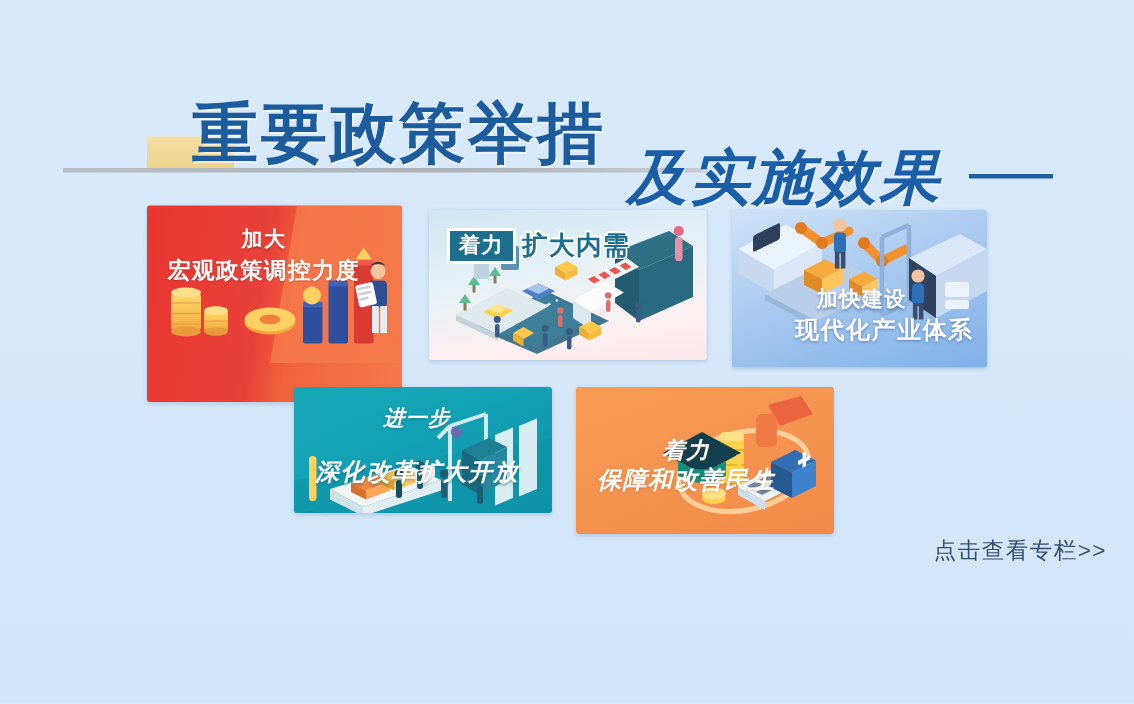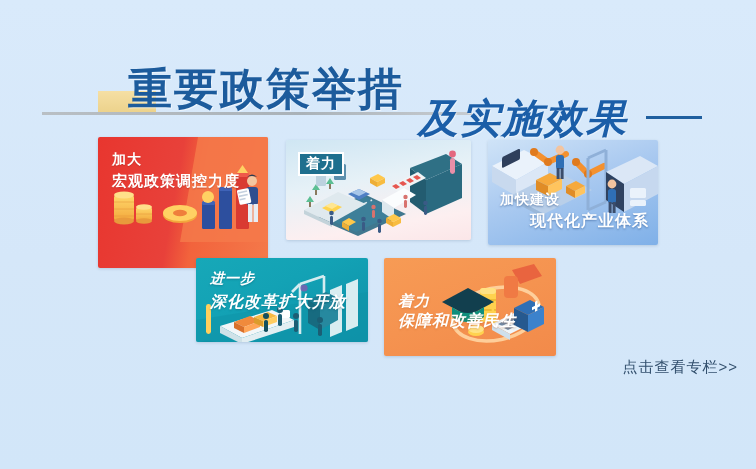--- a/index.html
+++ b/index.html
@@ -12,20 +12,21 @@
     overflow: hidden;
     background: #d7e9fa;
     font-family: "Liberation Sans", "DejaVu Sans", sans-serif;
   }
   .stage {
     position: relative;
     width: 756px;
     height: 469px;
     background: linear-gradient(180deg, #d9eafb 0%, #d5e7f9 55%, #d2e6f9 100%);
     overflow: hidden;
+    text-align: center;
   }
 
   
   .header {
     position: absolute;
     left: 0;
     top: 28px;
     width: 756px;
     height: 92px;
   }
@@ -156,21 +157,21 @@
   #card-reform {
     left: 196px; top: 128px; width: 172px; height: 84px;
     background: linear-gradient(155deg, #17a8b8 0%, #13a2b5 40%, #0e8fa8 100%);
   }
   #card-reform .card-label {
     left: 14px; top: 12px; color: #ffffff;
     font-style: italic; letter-spacing: 1px;
     text-shadow: 0 1px 2px rgba(10,80,100,0.4);
   }
   #card-reform .card-label .l1 { font-size: 14px; }
-  #card-reform .card-label .l2 { font-size: 16px; margin-top: 4px; }
+  #card-reform .card-label .l2 { font-size: 16px; margin-top: 18px; }
 
   
   #card-livelihood {
     left: 384px; top: 128px; width: 172px; height: 98px;
     background: linear-gradient(160deg, #f79b55 0%, #f59350 50%, #f28a4a 100%);
   }
   #card-livelihood .card-label {
     left: 14px; top: 34px; color: #ffffff;
     font-style: italic; letter-spacing: 1px;
     text-shadow: 0 1px 2px rgba(170,80,20,0.35);
@@ -344,20 +345,21 @@
           <rect x="86" y="70" width="3" height="8" rx="1.4"></rect>
             <circle cx="87.5" cy="67" r="2.2"></circle>
         </g>
 
         <rect x="164" y="18" width="5" height="16" rx="2.4" fill="#e98fa8"></rect>
         <circle cx="166.5" cy="14" r="3.4" fill="#e4677f"></circle>
       </svg>
       <div class="tag">
         <span>着力</span>
       </div>
+      <div class="big">扩大内需</div>
     </div>
 
     <div class="card" id="card-industry">
       <svg class="art" viewBox="0 0 170 105" preserveAspectRatio="none">
 
         <polygon points="4,26 36,10 60,22 28,40" fill="#eaf2fb"></polygon>
         <polygon points="4,26 28,40 28,56 4,42" fill="#c8d9ee"></polygon>
         <polygon points="28,40 60,22 60,38 28,56" fill="#dbe7f6"></polygon>
         <rect x="14" y="24" width="18" height="11" rx="1.5" fill="#2e3f5c" transform="skewY(-26)"></rect>
 

